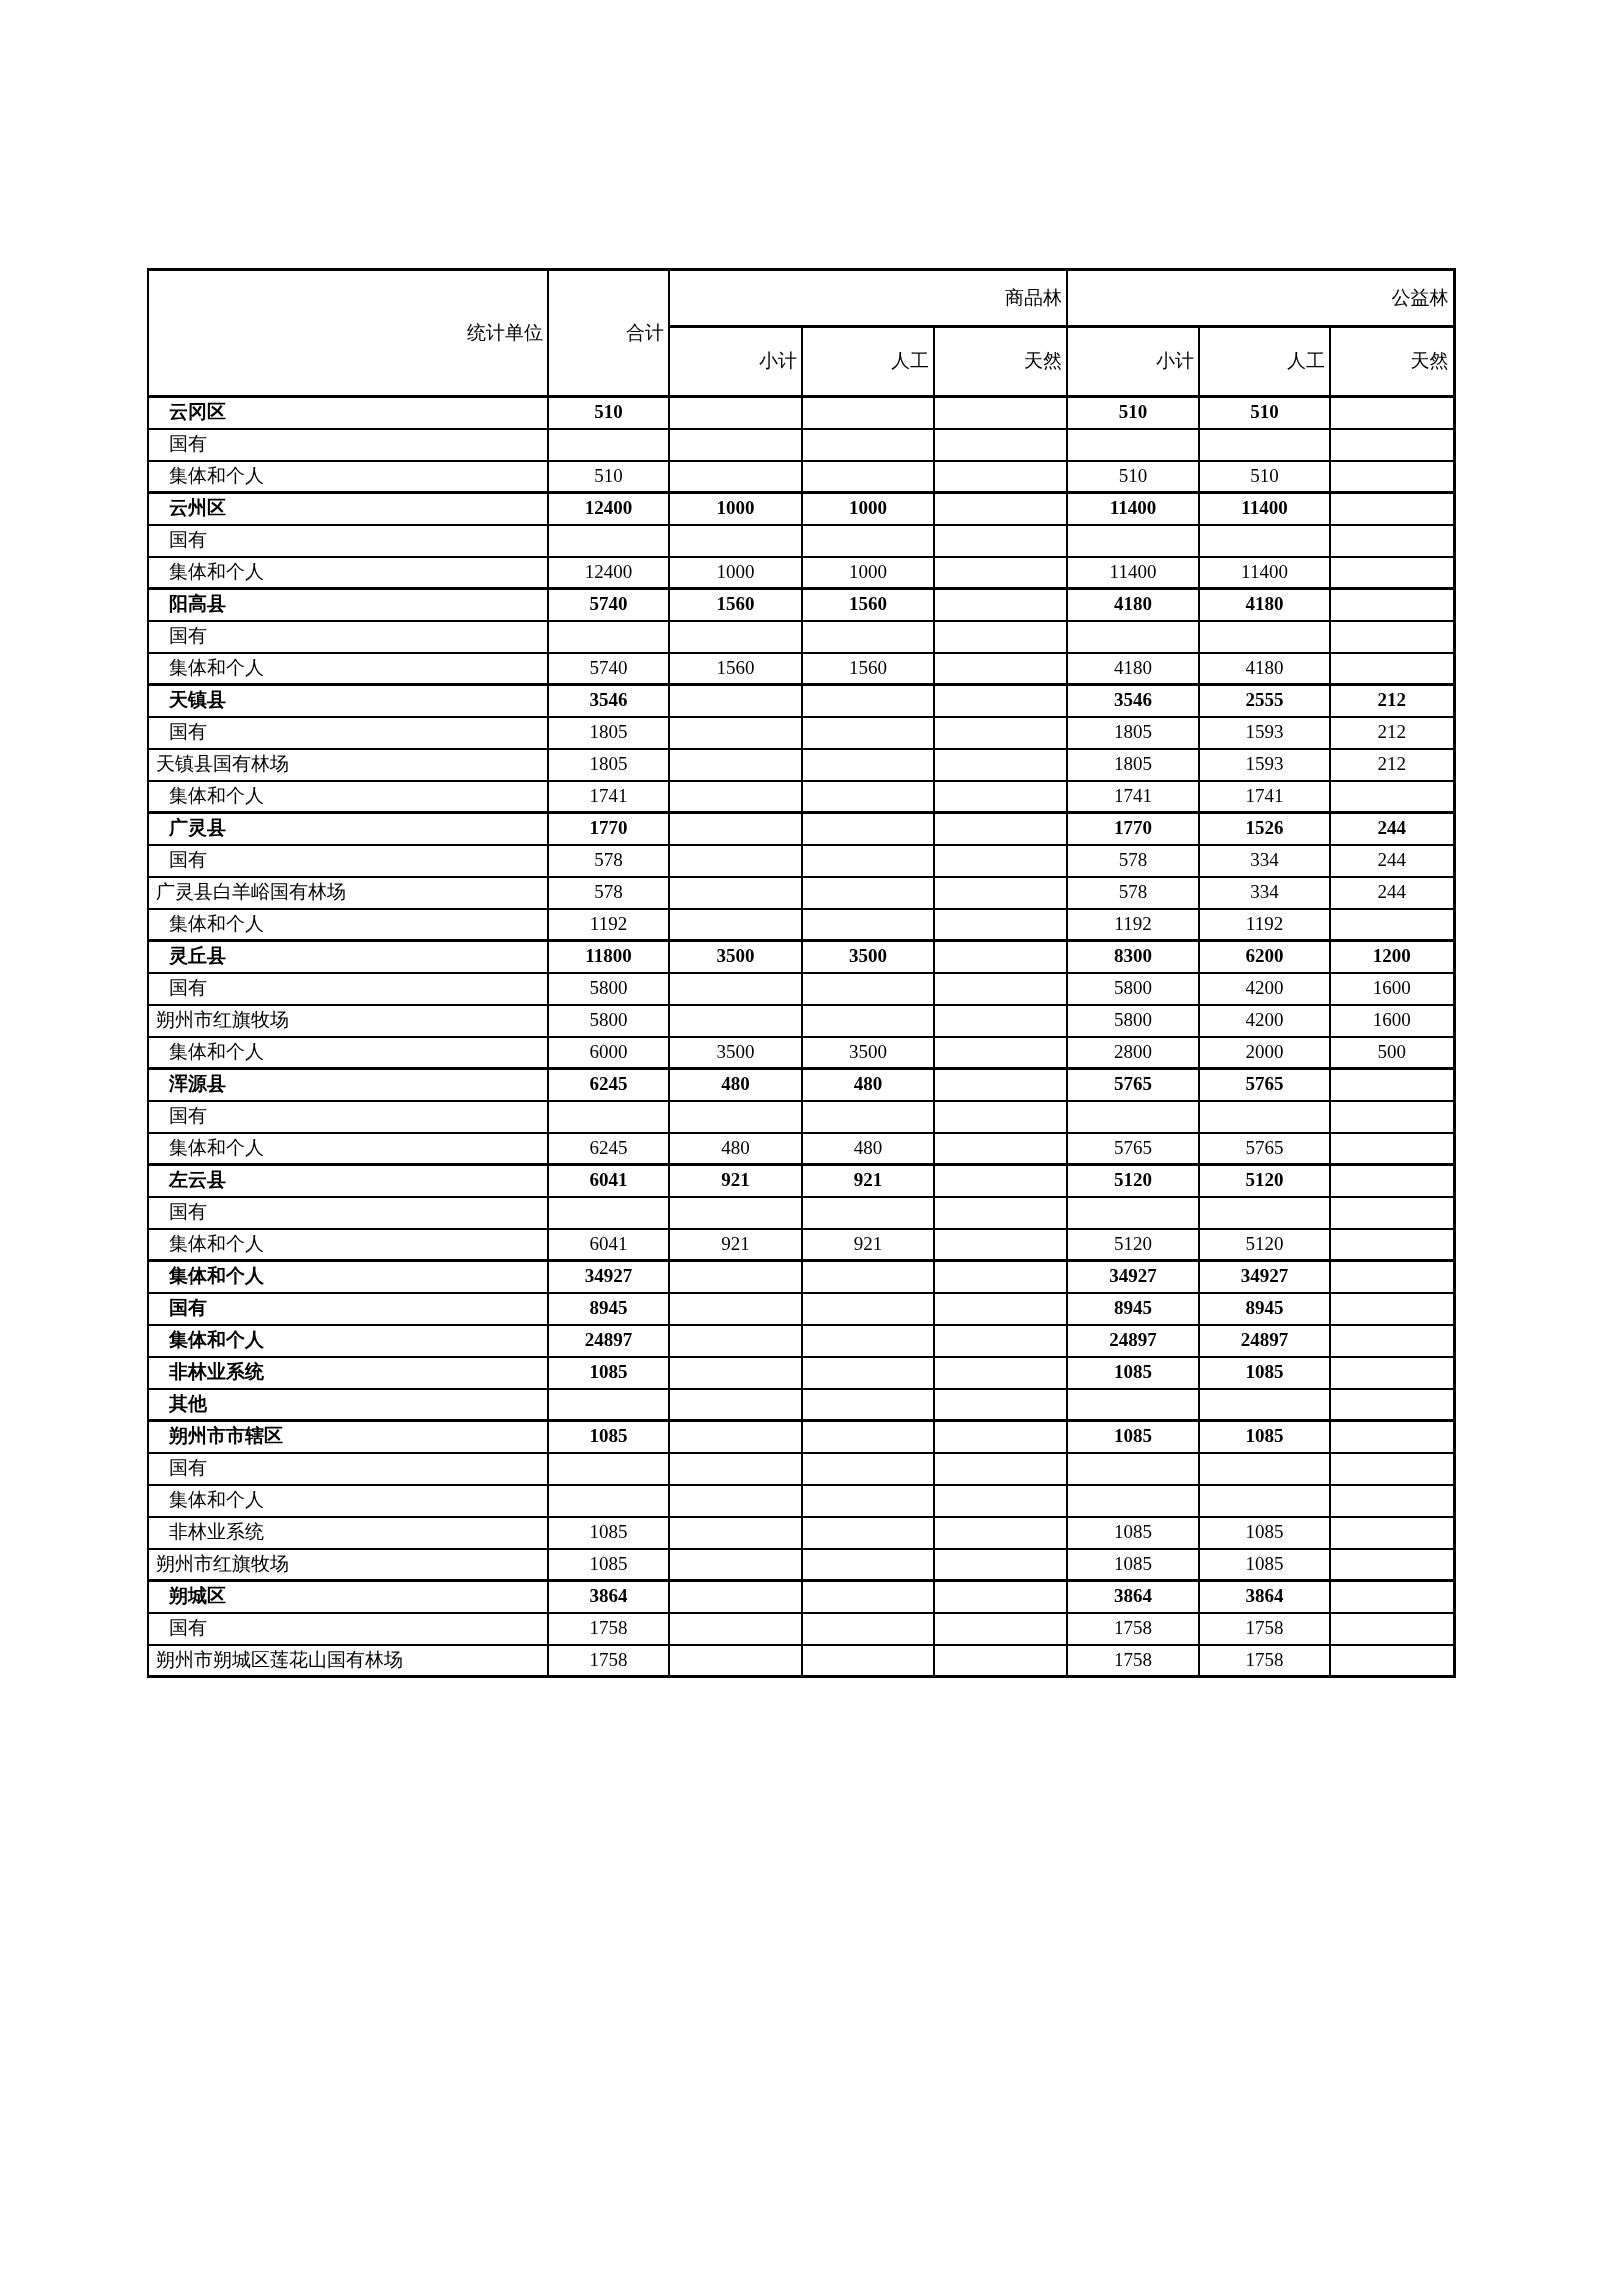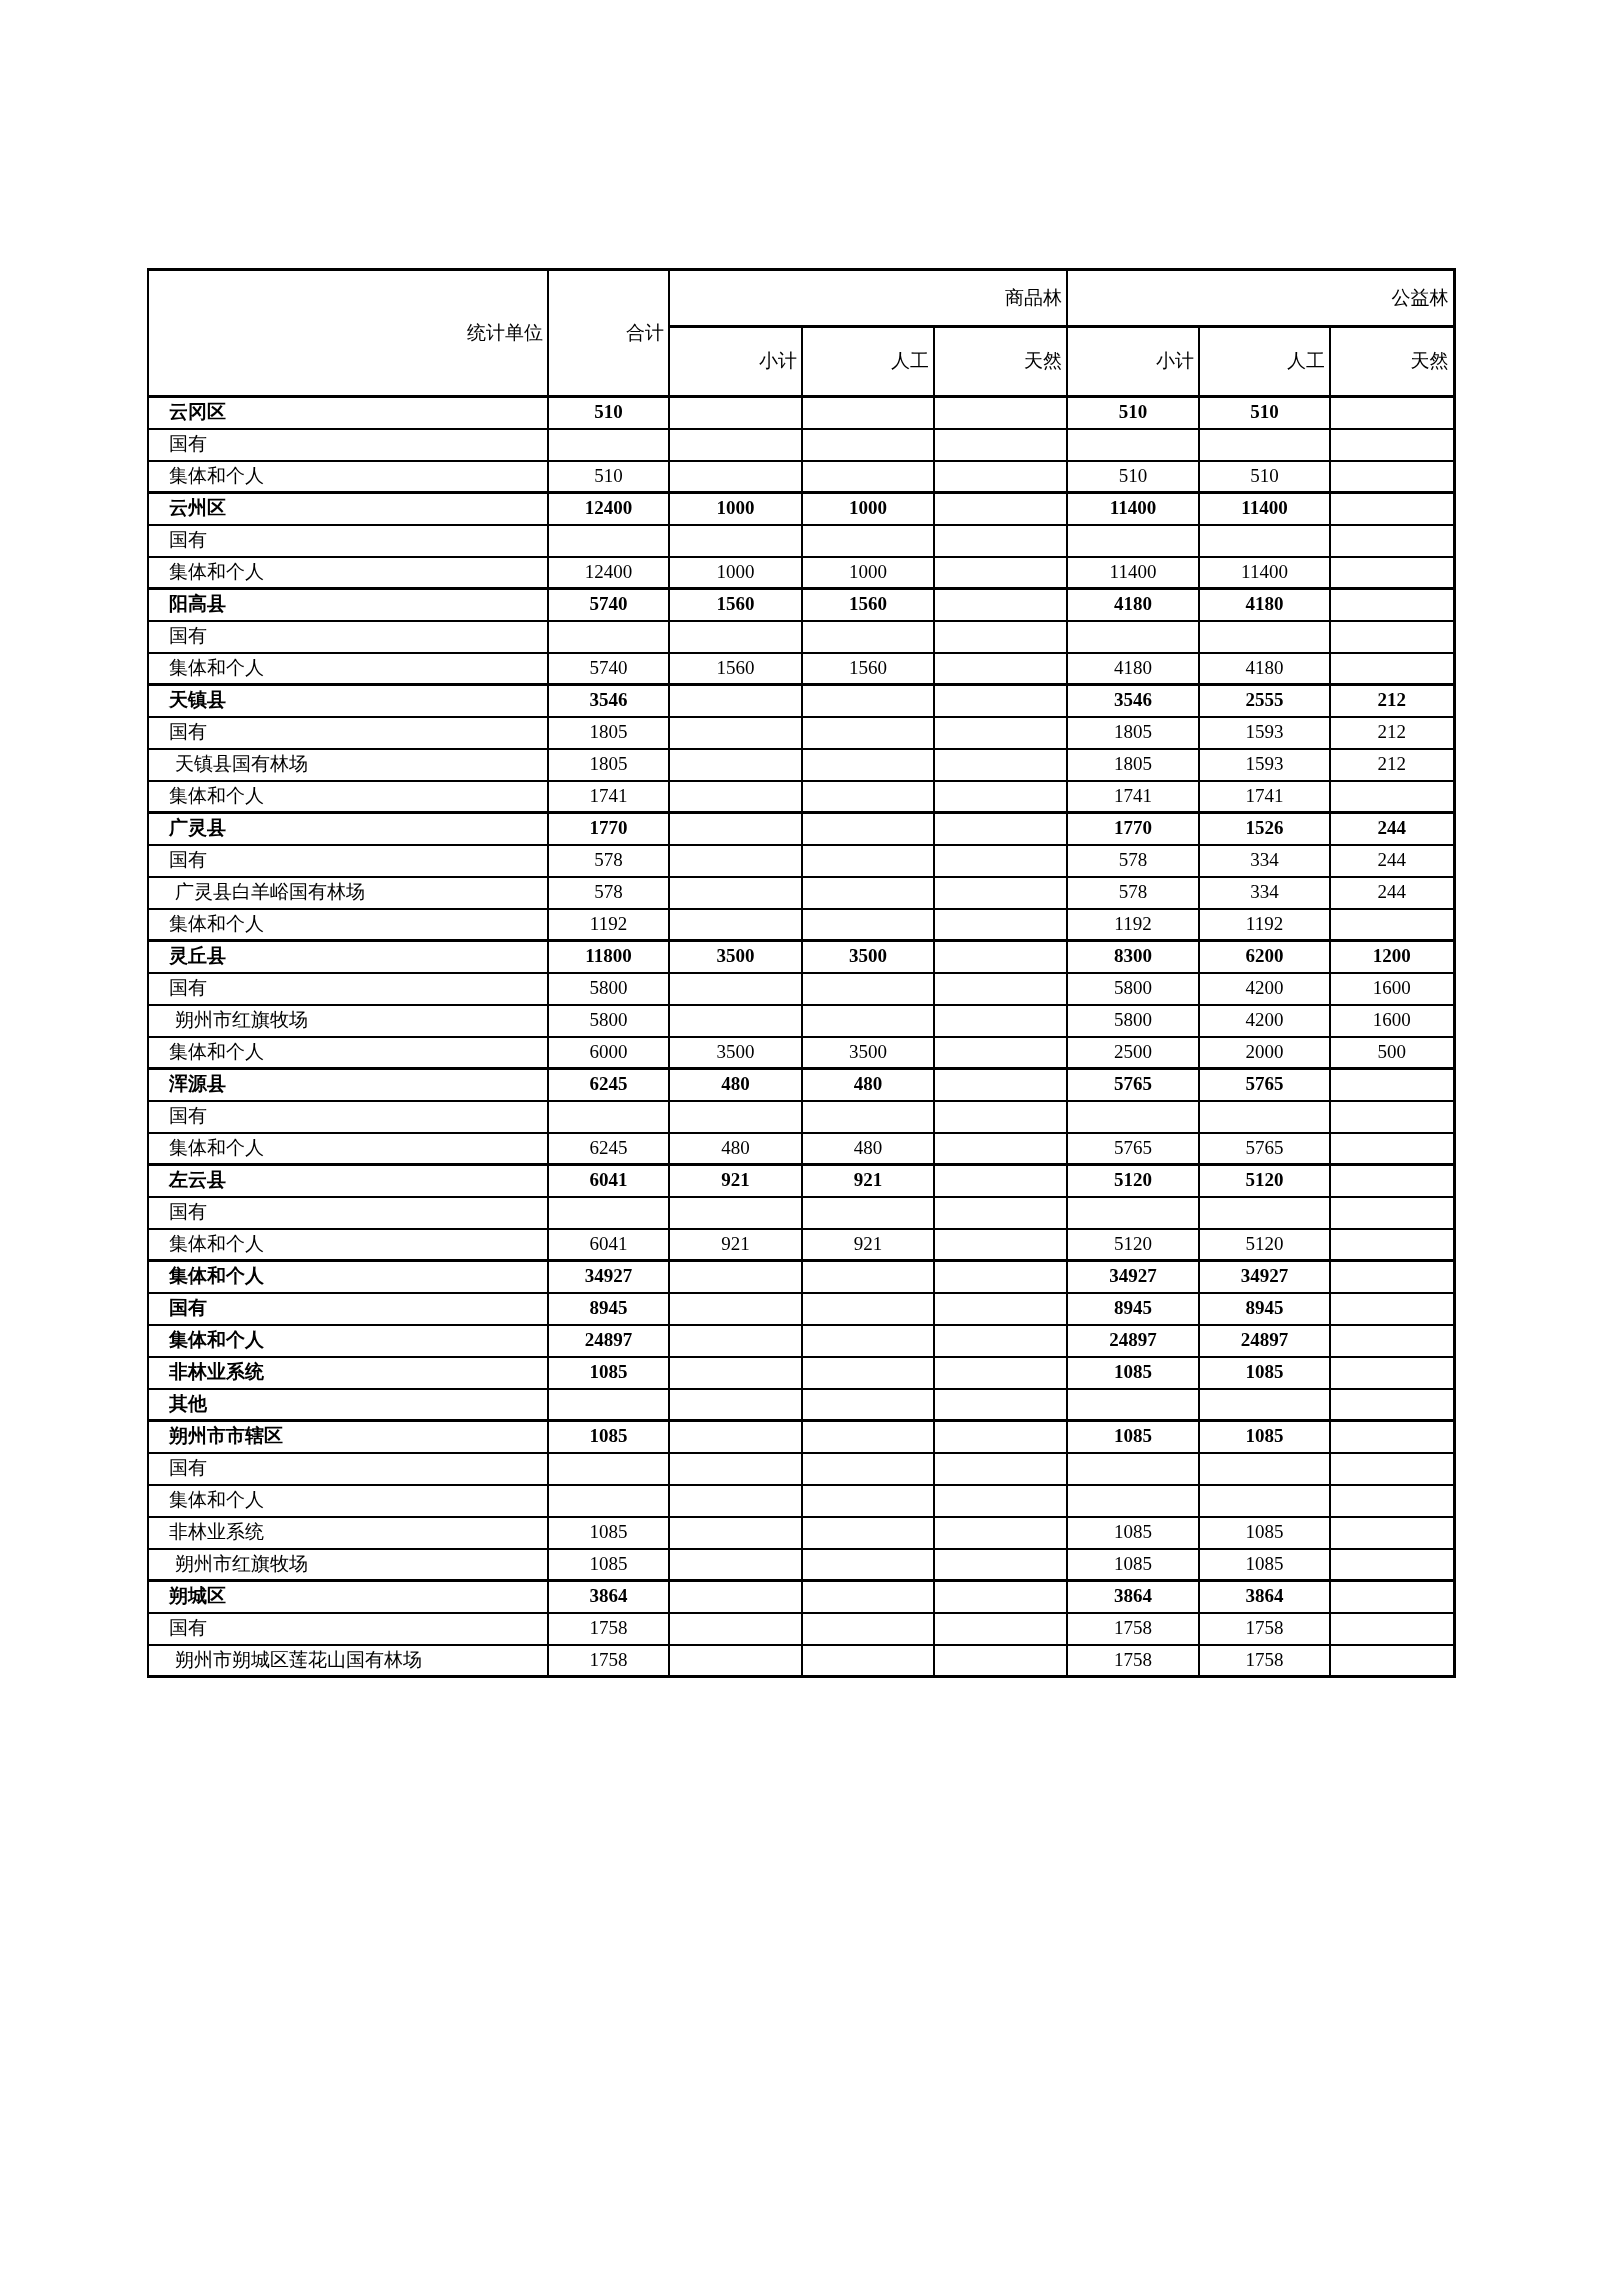--- a/index.html
+++ b/index.html
@@ -99,21 +99,21 @@
     padding-left: 20px;
   }
   tbody td.num {
     text-align: center;
     white-space: nowrap;
   }
   tbody tr.bold td {
     font-weight: bold;
   }
   tbody td.indent {
-    padding-left: 26px;
+    padding-left: 7px;
     margin-left: 36px;
   }
 
   
   tbody tr.group-start td {
     border-top: 3.6px solid #000;
   }
 </style>
 </head>
 <body>
@@ -350,21 +350,21 @@
             <td class="num">5800</td>
             <td class="num">4200</td>
             <td class="num">1600</td>
           </tr>
           <tr>
             <td class="unit">集体和个人</td>
             <td class="num">6000</td>
             <td class="num">3500</td>
             <td class="num">3500</td>
             <td class="num"></td>
-            <td class="num">2500</td>
+            <td class="num">2800</td>
             <td class="num">2000</td>
             <td class="num">500</td>
           </tr>
           <tr class="bold group-start">
             <td class="unit">浑源县</td>
             <td class="num">6245</td>
             <td class="num">480</td>
             <td class="num">480</td>
             <td class="num"></td>
             <td class="num">5765</td>

